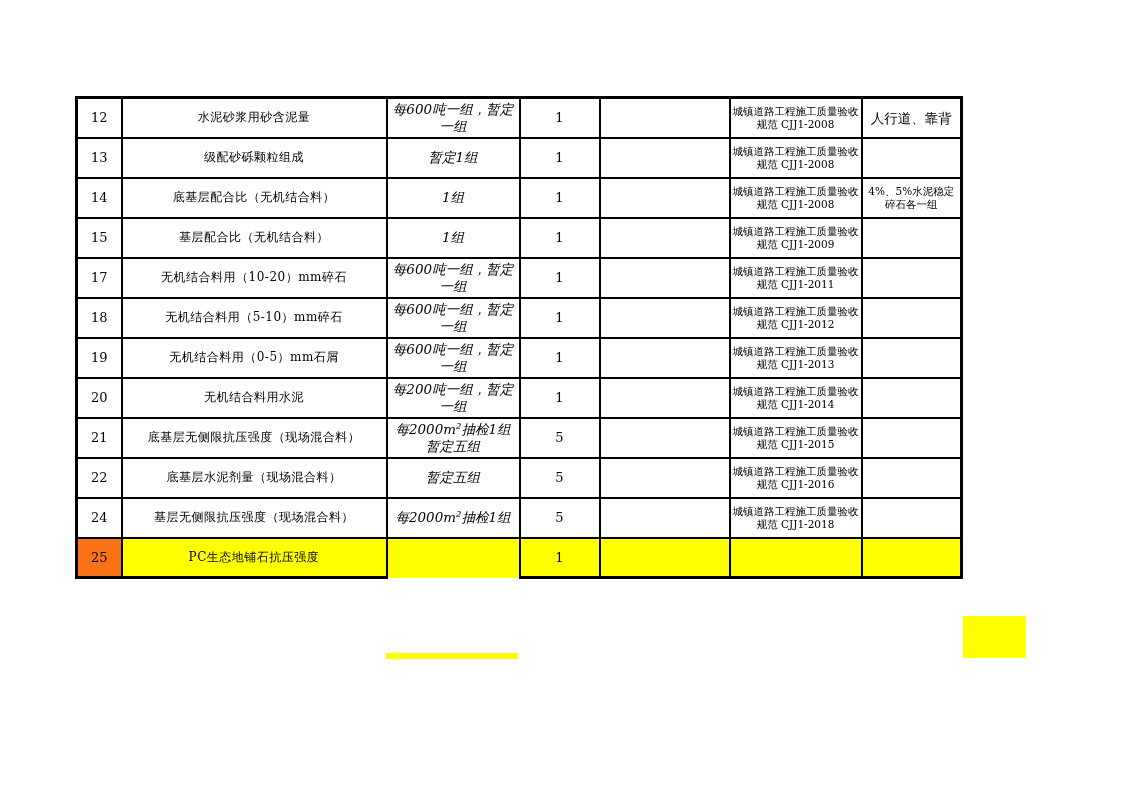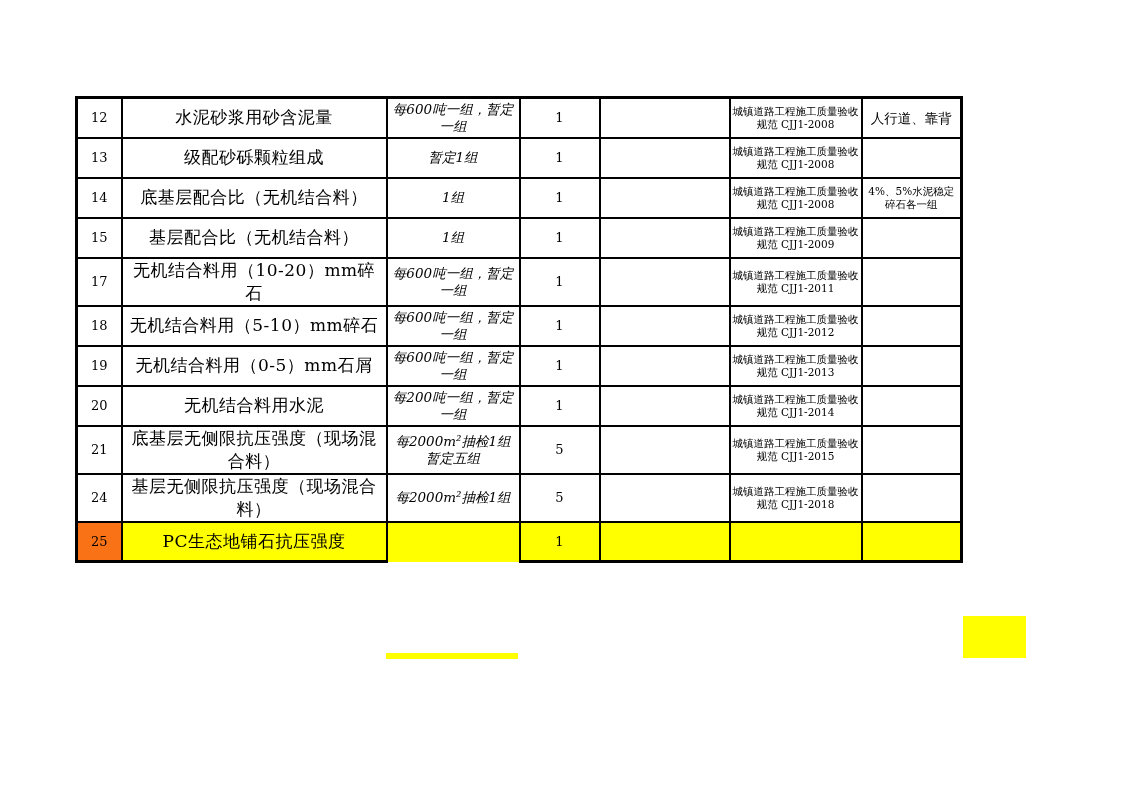--- a/index.html
+++ b/index.html
@@ -39,21 +39,21 @@
     overflow: hidden;
     background: #ffffff;
   }
   
   table.grid tr:first-child td { border-top: 3px solid #000; }
   table.grid tr:last-child td  { border-bottom: 3px solid #000; }
   table.grid td:first-child    { border-left: 3px solid #000; }
   table.grid td:last-child     { border-right: 3px solid #000; }
 
   .c-no     { font-size: 13px; }
-  .c-item   { font-size: 17px; letter-spacing: 0.5px; margin-left: 28px; }
+  .c-item   { font-size: 12px; letter-spacing: 0.5px; margin-left: 28px; }
   .c-freq   { font-size: 13.5px; line-height: 17px; font-style: italic; }
   .c-count  { font-size: 13px; }
   .c-std    { font-size: 10.5px; line-height: 13px; }
   .c-remark { font-size: 13.5px; line-height: 16px; }
   .c-remark .small { font-size: 10.5px; line-height: 13px; letter-spacing: 0; display: inline-block; }
 
   
   tr.hl td { background: #ffff00; }
   tr.hl td:first-child { background: #f97316; }
   table.grid tr:last-child td.no-bottom { border-bottom: none; }
@@ -168,20 +168,29 @@
           <tr>
     <td class="c-no"><span>21</span></td>
     <td class="c-item"><span>底基层无侧限抗压强度（现场混合料）</span></td>
     <td class="c-freq"><span>每2000m²抽检1组暂定五组</span></td>
     <td class="c-count"><span>5</span></td>
     <td class="c-blank"></td>
     <td class="c-std"><span>城镇道路工程施工质量验收规范 CJJ1-2015</span></td>
     <td class="c-remark"><span></span></td>
   </tr>
           <tr>
+    <td class="c-no"><span>22</span></td>
+    <td class="c-item"><span>底基层水泥剂量（现场混合料）</span></td>
+    <td class="c-freq"><span>暂定五组</span></td>
+    <td class="c-count"><span>5</span></td>
+    <td class="c-blank"></td>
+    <td class="c-std"><span>城镇道路工程施工质量验收规范 CJJ1-2016</span></td>
+    <td class="c-remark"><span></span></td>
+  </tr>
+          <tr>
     <td class="c-no"><span>24</span></td>
     <td class="c-item"><span>基层无侧限抗压强度（现场混合料）</span></td>
     <td class="c-freq"><span>每2000m²抽检1组</span></td>
     <td class="c-count"><span>5</span></td>
     <td class="c-blank"></td>
     <td class="c-std"><span>城镇道路工程施工质量验收规范 CJJ1-2018</span></td>
     <td class="c-remark"><span></span></td>
   </tr>
           <tr class="hl">
     <td class="c-no"><span>25</span></td>

